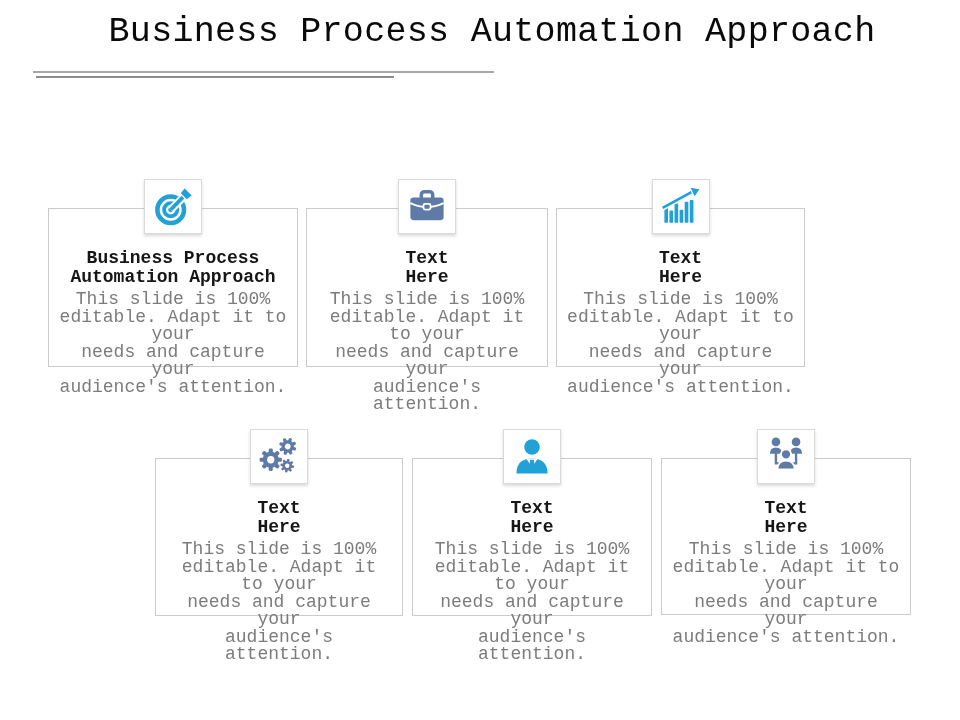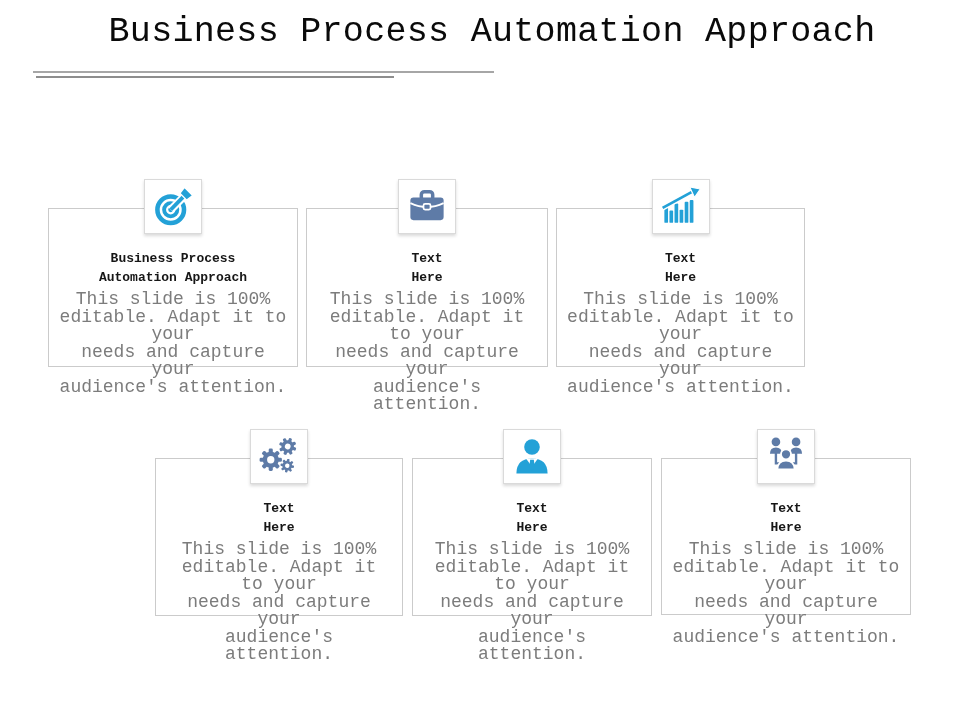--- a/index.html
+++ b/index.html
@@ -38,21 +38,21 @@
   .icon-box{
     position:absolute;top:-30px;left:50%;transform:translateX(-50%);
     width:58px;height:55px;background:#fff;border:1px solid #dadada;
     box-shadow:0 2px 3px rgba(0,0,0,.15);
     display:flex;align-items:center;justify-content:center;box-sizing:border-box;
   }
   .icon-cyan{color:var(--accent-cyan);}
   .icon-slate{color:var(--accent-slate);}
 
   .card-heading{
-    font-size:13px;font-weight:700;line-height:19px;color:var(--heading-text);
+    font-size:18px;font-weight:700;line-height:19px;color:var(--heading-text);
     white-space:pre-line;margin:0 10px;
   }
   .card-body{
     font-size:18px;line-height:17.5px;color:var(--body-text);
     white-space:pre-line;margin:4px 10px 0 10px;
   }
 </style>
 </head>
 <body>
 

